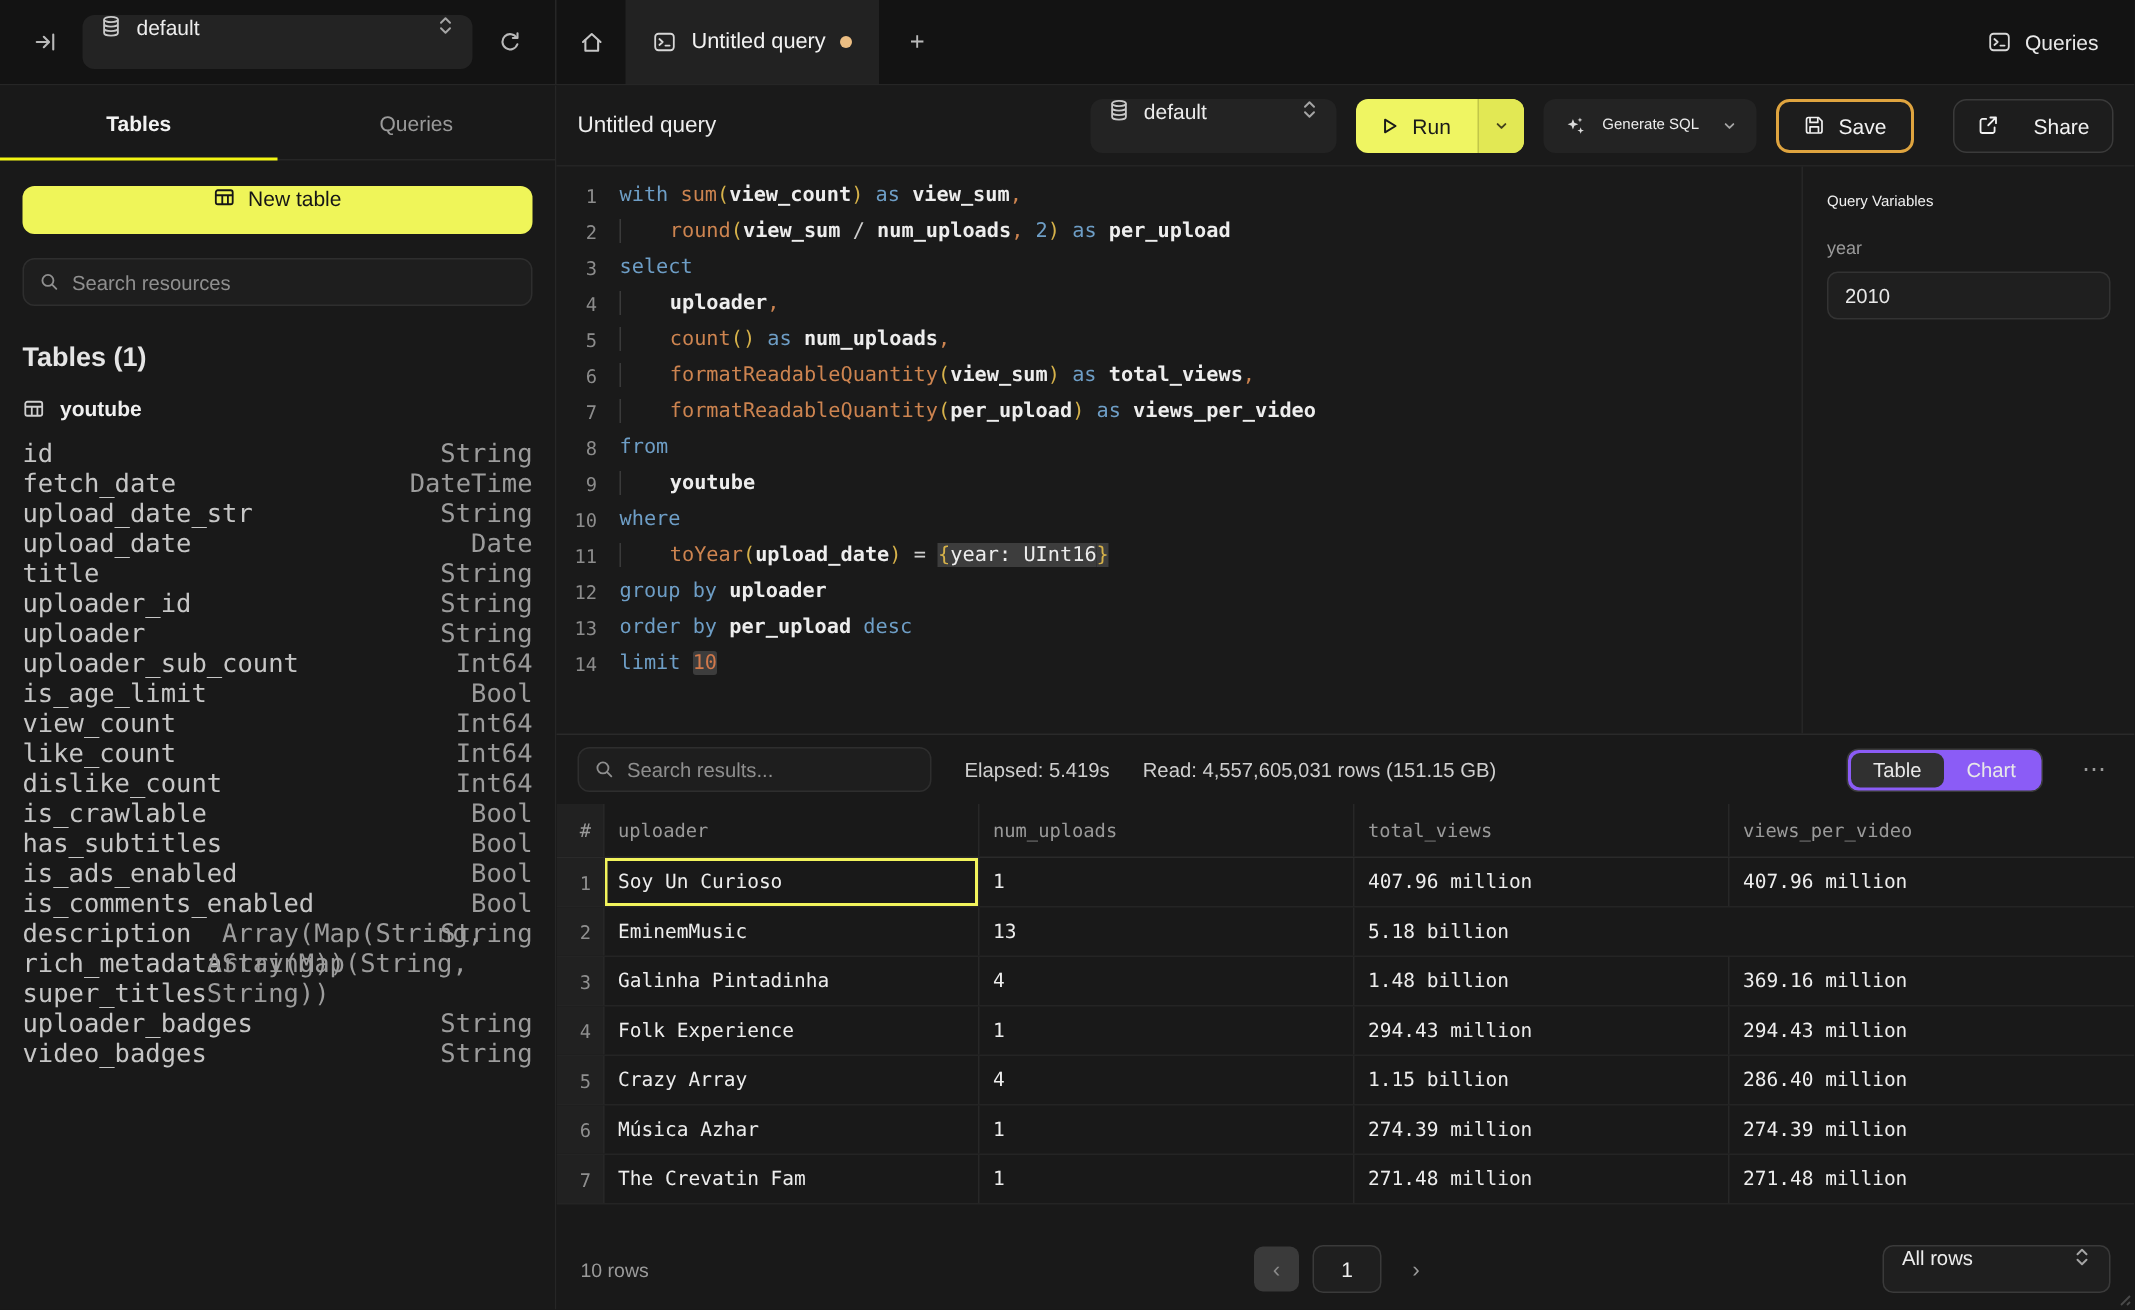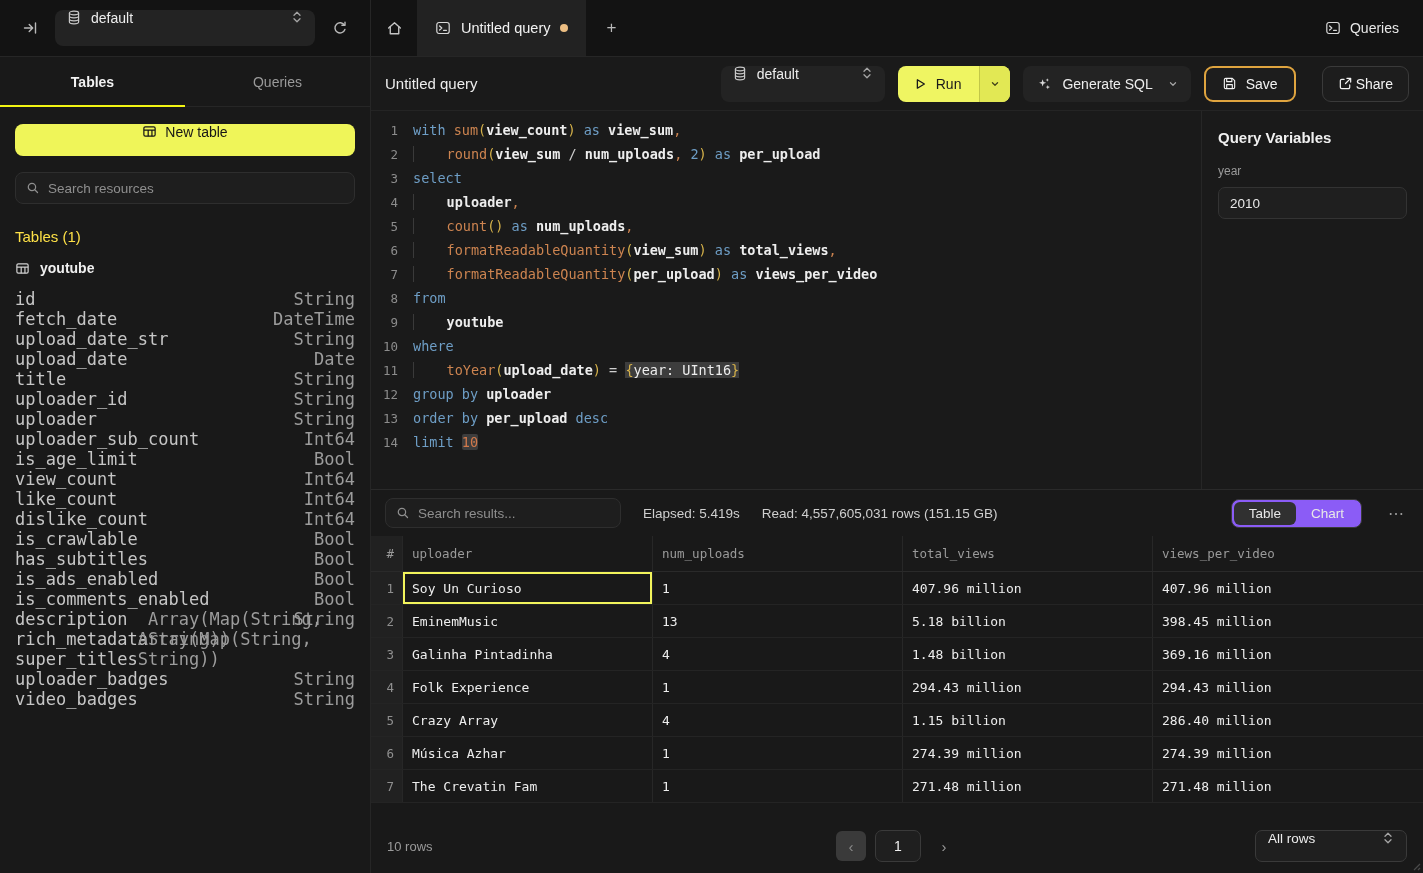--- a/index.html
+++ b/index.html
@@ -28,58 +28,58 @@
   .sidebar{width:371px;flex:none;background:#191919;border-right:1px solid #262626;display:flex;flex-direction:column}
   .sidebar-tabs{height:50px;flex:none;display:flex;border-bottom:1px solid #262626}
   .s-tab{flex:1;display:flex;align-items:center;justify-content:center;font-size:14px;color:#9A9A9A;position:relative;cursor:pointer}
   .s-tab.active{color:#F2F2F2;font-weight:700}
   .s-tab.active::after{content:"";position:absolute;left:0;right:0;bottom:-1px;height:2px;background:#F2F513}
   .sidebar-body{padding:17px 15px;overflow:hidden}
   .new-table-btn{height:32px;background:#EFF559;border-radius:8px;display:flex;align-items:flex-start;justify-content:center;gap:8px;color:#161616;font-size:14px;font-weight:500;cursor:pointer}
   .search-box{margin-top:16px;height:32px;background:#1E1E1E;border:1px solid #2E2E2E;border-radius:8px;display:flex;align-items:center;padding:0 10px;gap:8px;color:#8F8F8F}
   .search-box input{background:transparent;border:0;outline:0;color:#DDDDDD;font-size:13.5px;flex:1;font-family:inherit;min-width:0}
   .search-box input::placeholder{color:#8F8F8F}
-  .section-label{margin-top:24px;font-size:15px;font-weight:400;color:#fde047}
+  .section-label{margin-top:24px;font-size:18px;font-weight:700;color:#e5e5e5}
   .table-item{margin-top:15px;display:flex;align-items:center;gap:10px;font-size:14px;font-weight:700;color:#F0F0F0;cursor:pointer}
   .field-list{margin-top:13px}
   .field-row{display:flex;justify-content:space-between;align-items:flex-end;height:20px;font-family:"DejaVu Sans Mono",monospace;font-size:17px;cursor:default}
   .f-name{color:#C6C6C6}
   .f-type{color:#9C9C9C}
 
   
   .main{flex:1;display:flex;flex-direction:column;min-width:0;background:#1A1A1A}
   .query-toolbar{height:54px;flex:none;display:flex;align-items:center;padding:0 14px;gap:13px;border-bottom:1px solid #242424}
   .qt-title{font-size:15px;color:#EDEDED;margin-right:auto}
   .tb-select{min-width:164px}
   .run-btn{height:36px;background:#EFF562;border-radius:8px;display:flex;align-items:stretch;overflow:hidden;color:#1A1A1A;cursor:pointer}
   .run-main{display:flex;align-items:center;gap:9px;padding:0 18px 0 15px;font-size:14px;font-weight:500}
   .run-chev{display:flex;align-items:center;padding:0 9px;background:#E2E854;border-left:1px solid rgba(0,0,0,.14);color:#45451c}
-  .gen-btn{height:36px;background:#232323;border-radius:8px;display:flex;align-items:center;gap:10px;padding:0 12px 0 14px;font-size:14px;color:#EDEDED;cursor:pointer}
+  .gen-btn{height:36px;background:#232323;border-radius:8px;display:flex;align-items:center;gap:10px;padding:0 12px 0 14px;font-size:10px;color:#EDEDED;cursor:pointer}
   .gen-chev{color:#A5A5A5;display:flex;margin-left:4px}
   .save-btn{height:36px;background:#1D1D1D;border:2px solid #DFA43F;border-radius:9px;display:flex;align-items:center;gap:9px;padding:0 16px;font-size:14px;color:#F2F2F2;cursor:pointer}
-  .share-btn{height:36px;background:#1D1D1D;border:1px solid #3A3A3A;border-radius:9px;display:flex;align-items:center;gap:3px;padding:0 15px;font-size:14px;color:#F2F2F2;cursor:pointer;margin-left:13px}
+  .share-btn{height:36px;background:#1D1D1D;border:1px solid #3A3A3A;border-radius:9px;display:flex;align-items:center;gap:23px;padding:0 15px;font-size:14px;color:#F2F2F2;cursor:pointer;margin-left:13px}
 
   .workspace{flex:1;display:flex;min-height:0}
   .editor{flex:1;min-width:0;overflow:hidden;padding:7px 0;font-family:"DejaVu Sans Mono",monospace;font-size:13.5px;cursor:text}
   .code-line{height:24px;display:flex;align-items:center;white-space:pre}
   .ln{width:27px;flex:none;text-align:right;color:#8C8C8C;font-size:12.5px;margin-right:15px;font-family:"DejaVu Sans Mono",monospace}
   .tk-kw{color:#6E9EC6}
   .tk-fn{color:#CD8450}
   .tk-par{color:#D6B24A}
   .tk-id{color:#EDEDED;font-weight:bold}
   .tk-cm{color:#CD8450}
   .tk-op{color:#CFCFCF}
   .tk-num{color:#6E9EC6}
   .tk-numhl{color:#D2794B;background:#3D3D3D;border-radius:2px}
   .tk-vb{color:#D6B24A;background:#3D3D3D}
   .tk-vt{color:#EDEDED;background:#3D3D3D}
   .tk-ind{border-left:1px solid #3A3A3A}
 
   .vars{width:222px;flex:none;border-left:1px solid #262626;padding:18px 16px}
-  .vars-title{font-size:15px;font-weight:700;color:#F0F0F0}
+  .vars-title{font-size:10px;font-weight:400;color:#F0F0F0}
   .var-label{margin-top:18px;font-size:12px;color:#9A9A9A}
   .var-input{margin-top:9px;width:100%;height:32px;background:#1F1F1F;border:1px solid #333333;border-radius:7px;color:#E8E8E8;font-size:13.5px;padding:0 11px;font-family:inherit;outline:none}
 
   
   .results{height:384px;flex:none;border-top:1px solid #2A2A2A;background:#191919;display:flex;flex-direction:column}
   .results-toolbar{height:46px;flex:none;display:flex;align-items:center;padding:0 14px;gap:22px}
   .rt-search{width:236px;height:30px;margin-top:0;flex:none}
   .rt-stat{font-size:13.5px;color:#CFCFCF;white-space:nowrap}
   .seg{margin-left:auto;display:flex;border:1px solid #3A3A3A;border-radius:8px;padding:2px;background:#8b5cf6}
   .seg-opt{padding:4px 15px;font-size:13.5px;color:#E8E8E8;border-radius:6px;cursor:pointer}
@@ -405,21 +405,20 @@
                 <div class="td selected">Soy Un Curioso</div>
                 <div class="td">1</div>
                 <div class="td">407.96 million</div>
                 <div class="td">407.96 million</div>
               </div>
               <div class="t-row">
                 <div class="td rownum">2</div>
                 <div class="td">EminemMusic</div>
                 <div class="td">13</div>
                 <div class="td">5.18 billion</div>
-                <div class="td">398.45 million</div>
               </div>
               <div class="t-row">
                 <div class="td rownum">3</div>
                 <div class="td">Galinha Pintadinha</div>
                 <div class="td">4</div>
                 <div class="td">1.48 billion</div>
                 <div class="td">369.16 million</div>
               </div>
               <div class="t-row">
                 <div class="td rownum">4</div>

